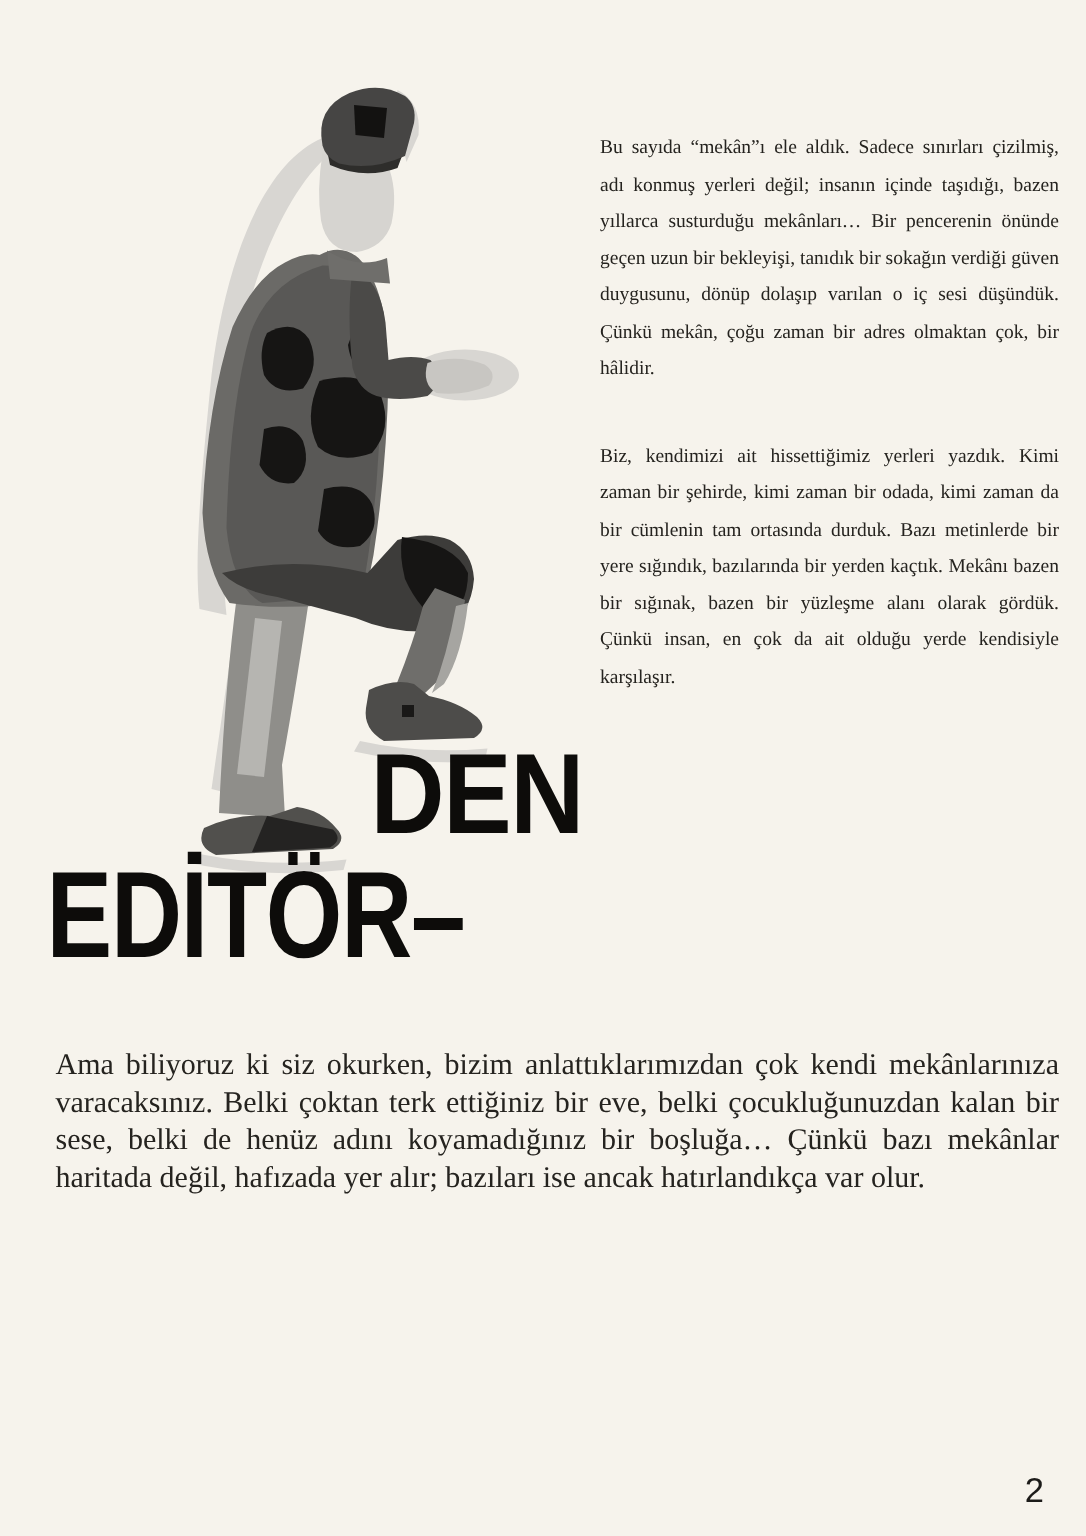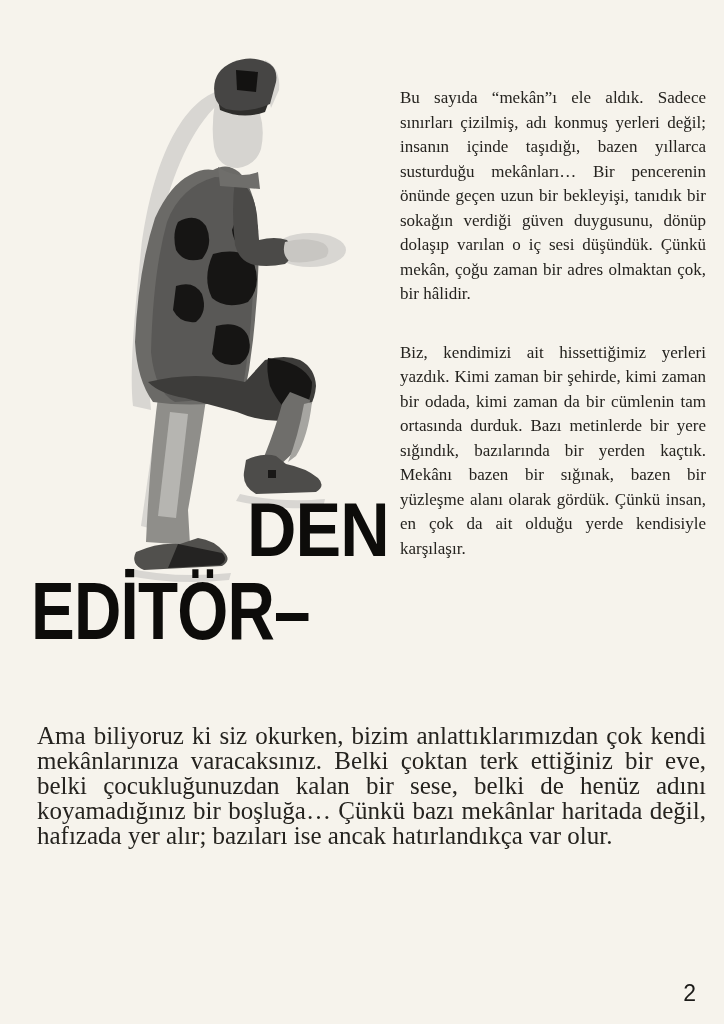--- a/index.html
+++ b/index.html
@@ -22,28 +22,28 @@
     color:#0d0c0a;
     line-height:1;
     white-space:nowrap;
     transform-origin:left top;
     letter-spacing:-1px;
   }
   .title-den{left:247px;top:492px;font-size:76px;transform:scaleX(0.9);}
   .title-editor{left:31px;top:570px;font-size:82px;transform:scaleX(0.8);}
   .col{
     position:absolute;left:400px;top:86px;width:306px;
-    font-size:17px;line-height:24.5px;
+    font-size:13px;line-height:24.5px;
     text-align:justify;
     hyphens:none;
   }
   .col p{margin:0 0 34px 0;}
   .footer-block{
-    position:absolute;left:37px;top:723px;width:669px;
-    font-size:25px;line-height:25px;
+    position:absolute;left:37px;top:698px;width:669px;
+    font-size:20px;line-height:25px;
     text-align:justify;
     hyphens:none;
   }
   .footer-block p{margin:0 0 22px 0;}
   .pagenum{
     position:absolute;right:28px;top:980px;
     font-family:"Liberation Sans", sans-serif;
     font-size:23px;color:#1c1b19;
   }
 </style>

